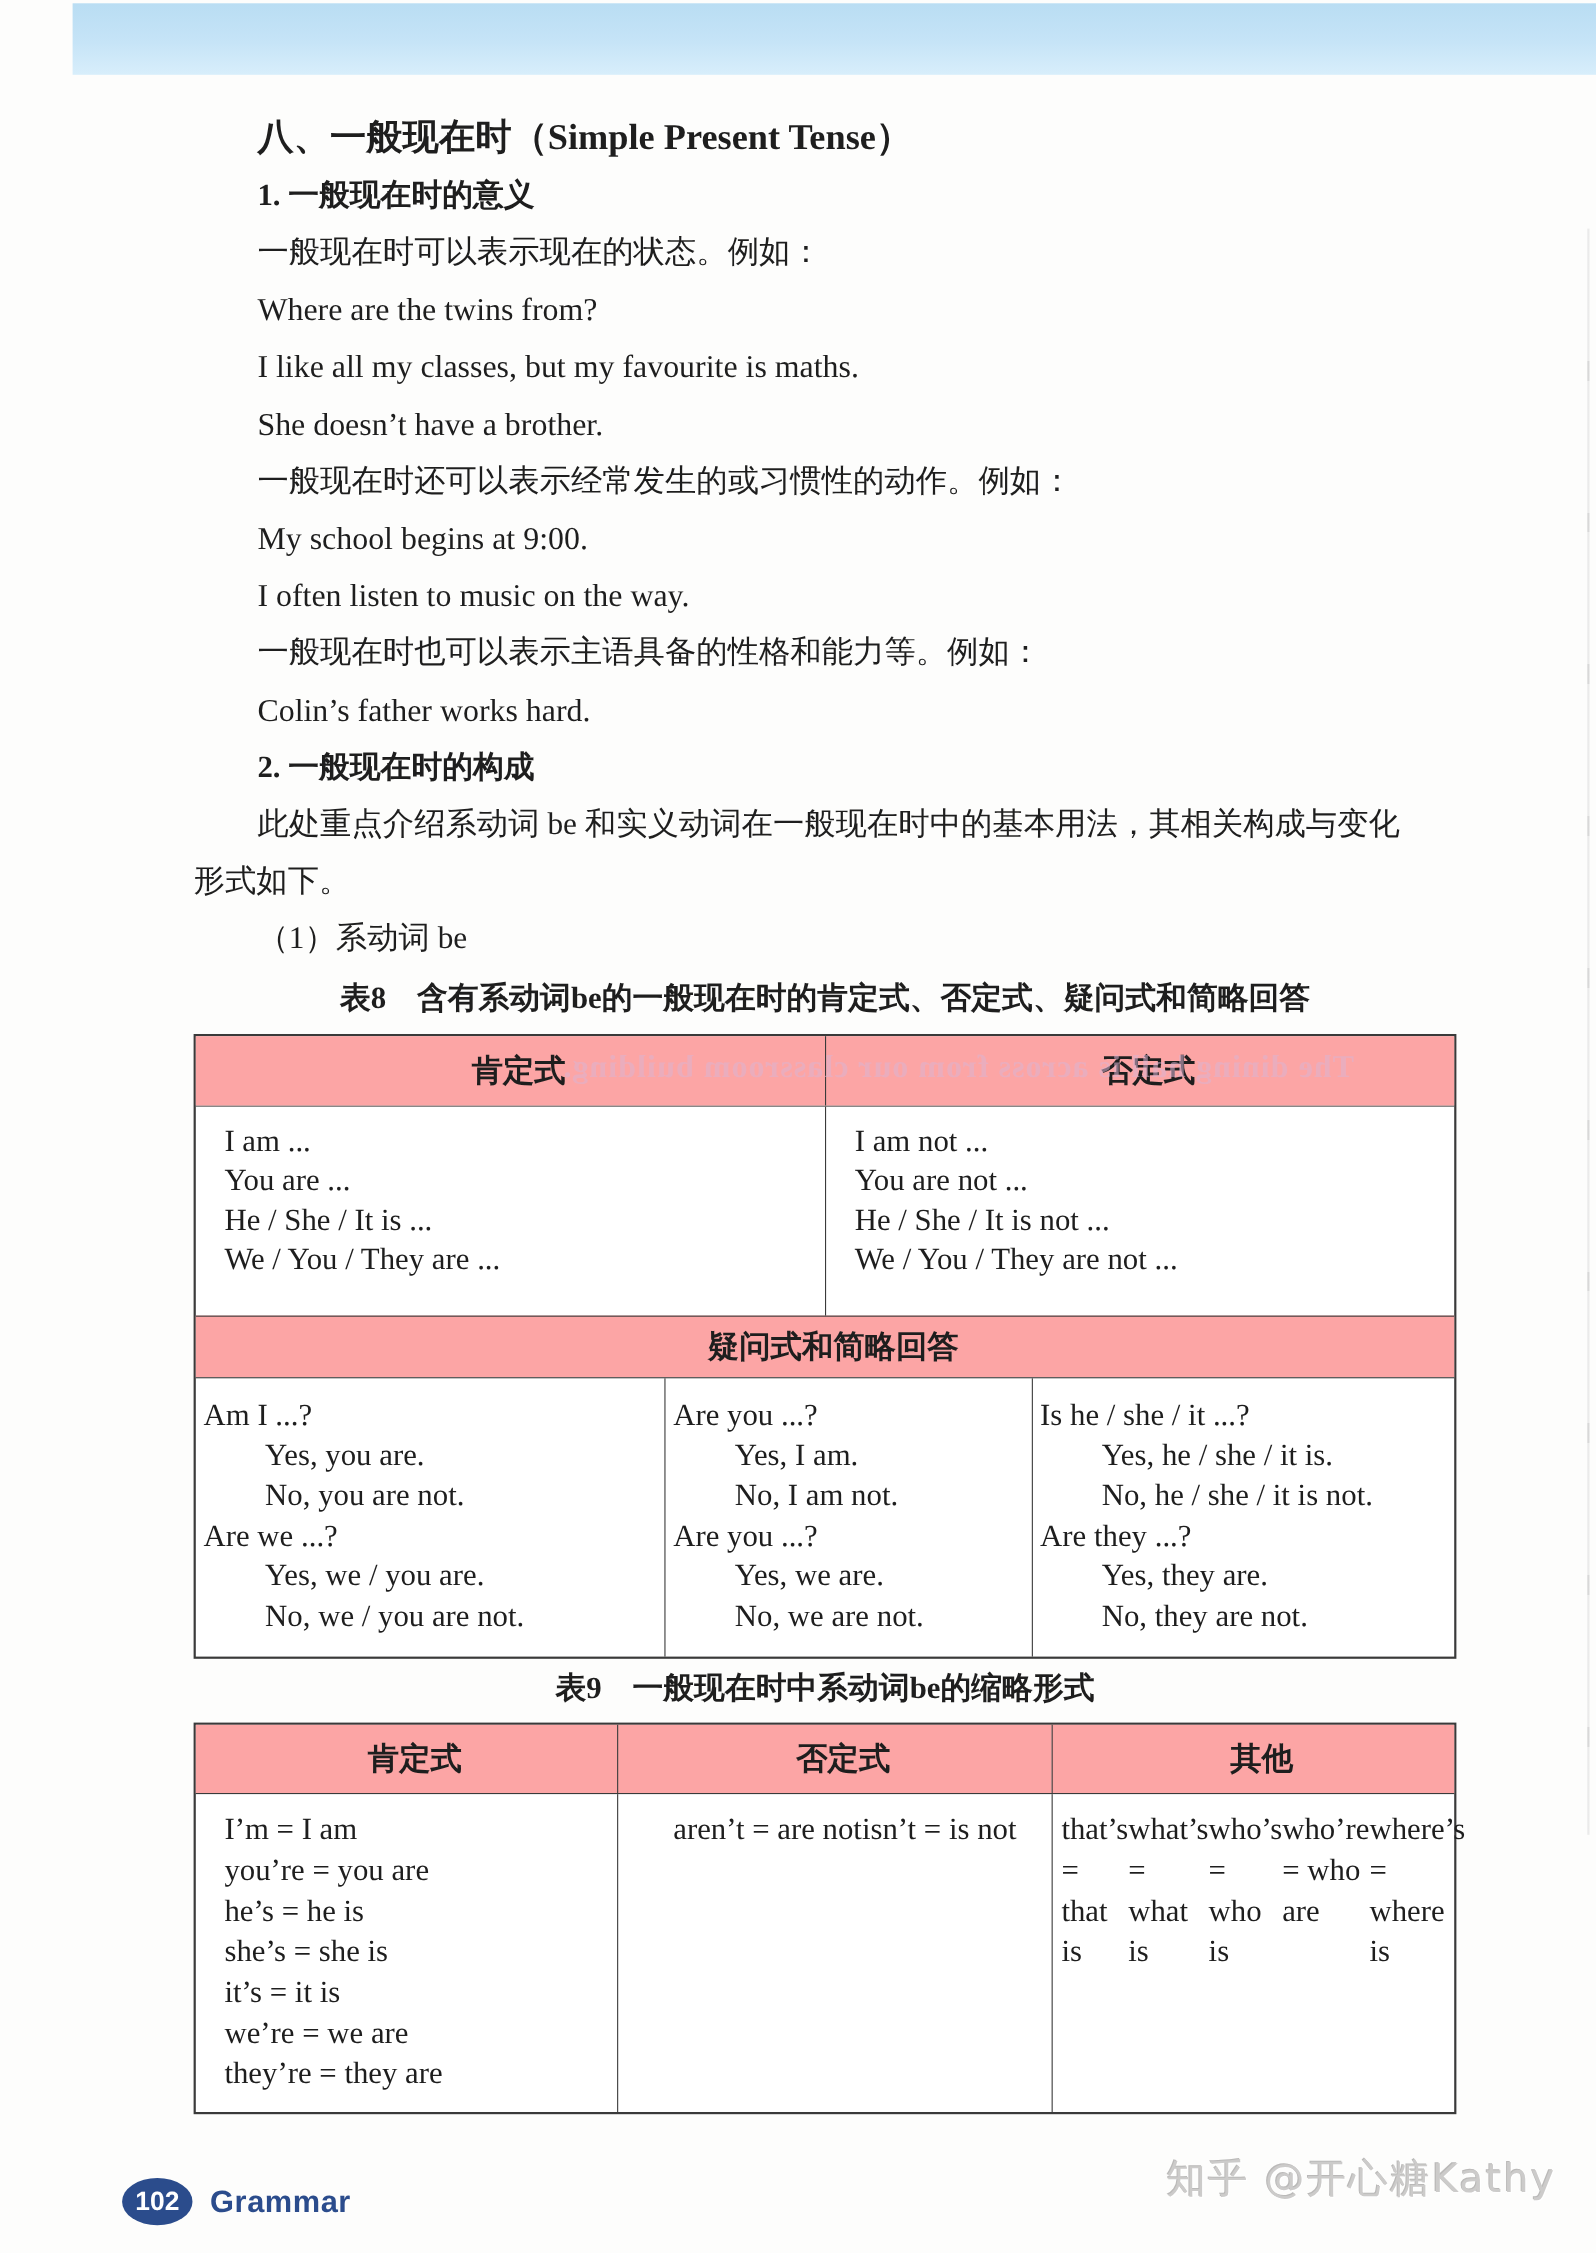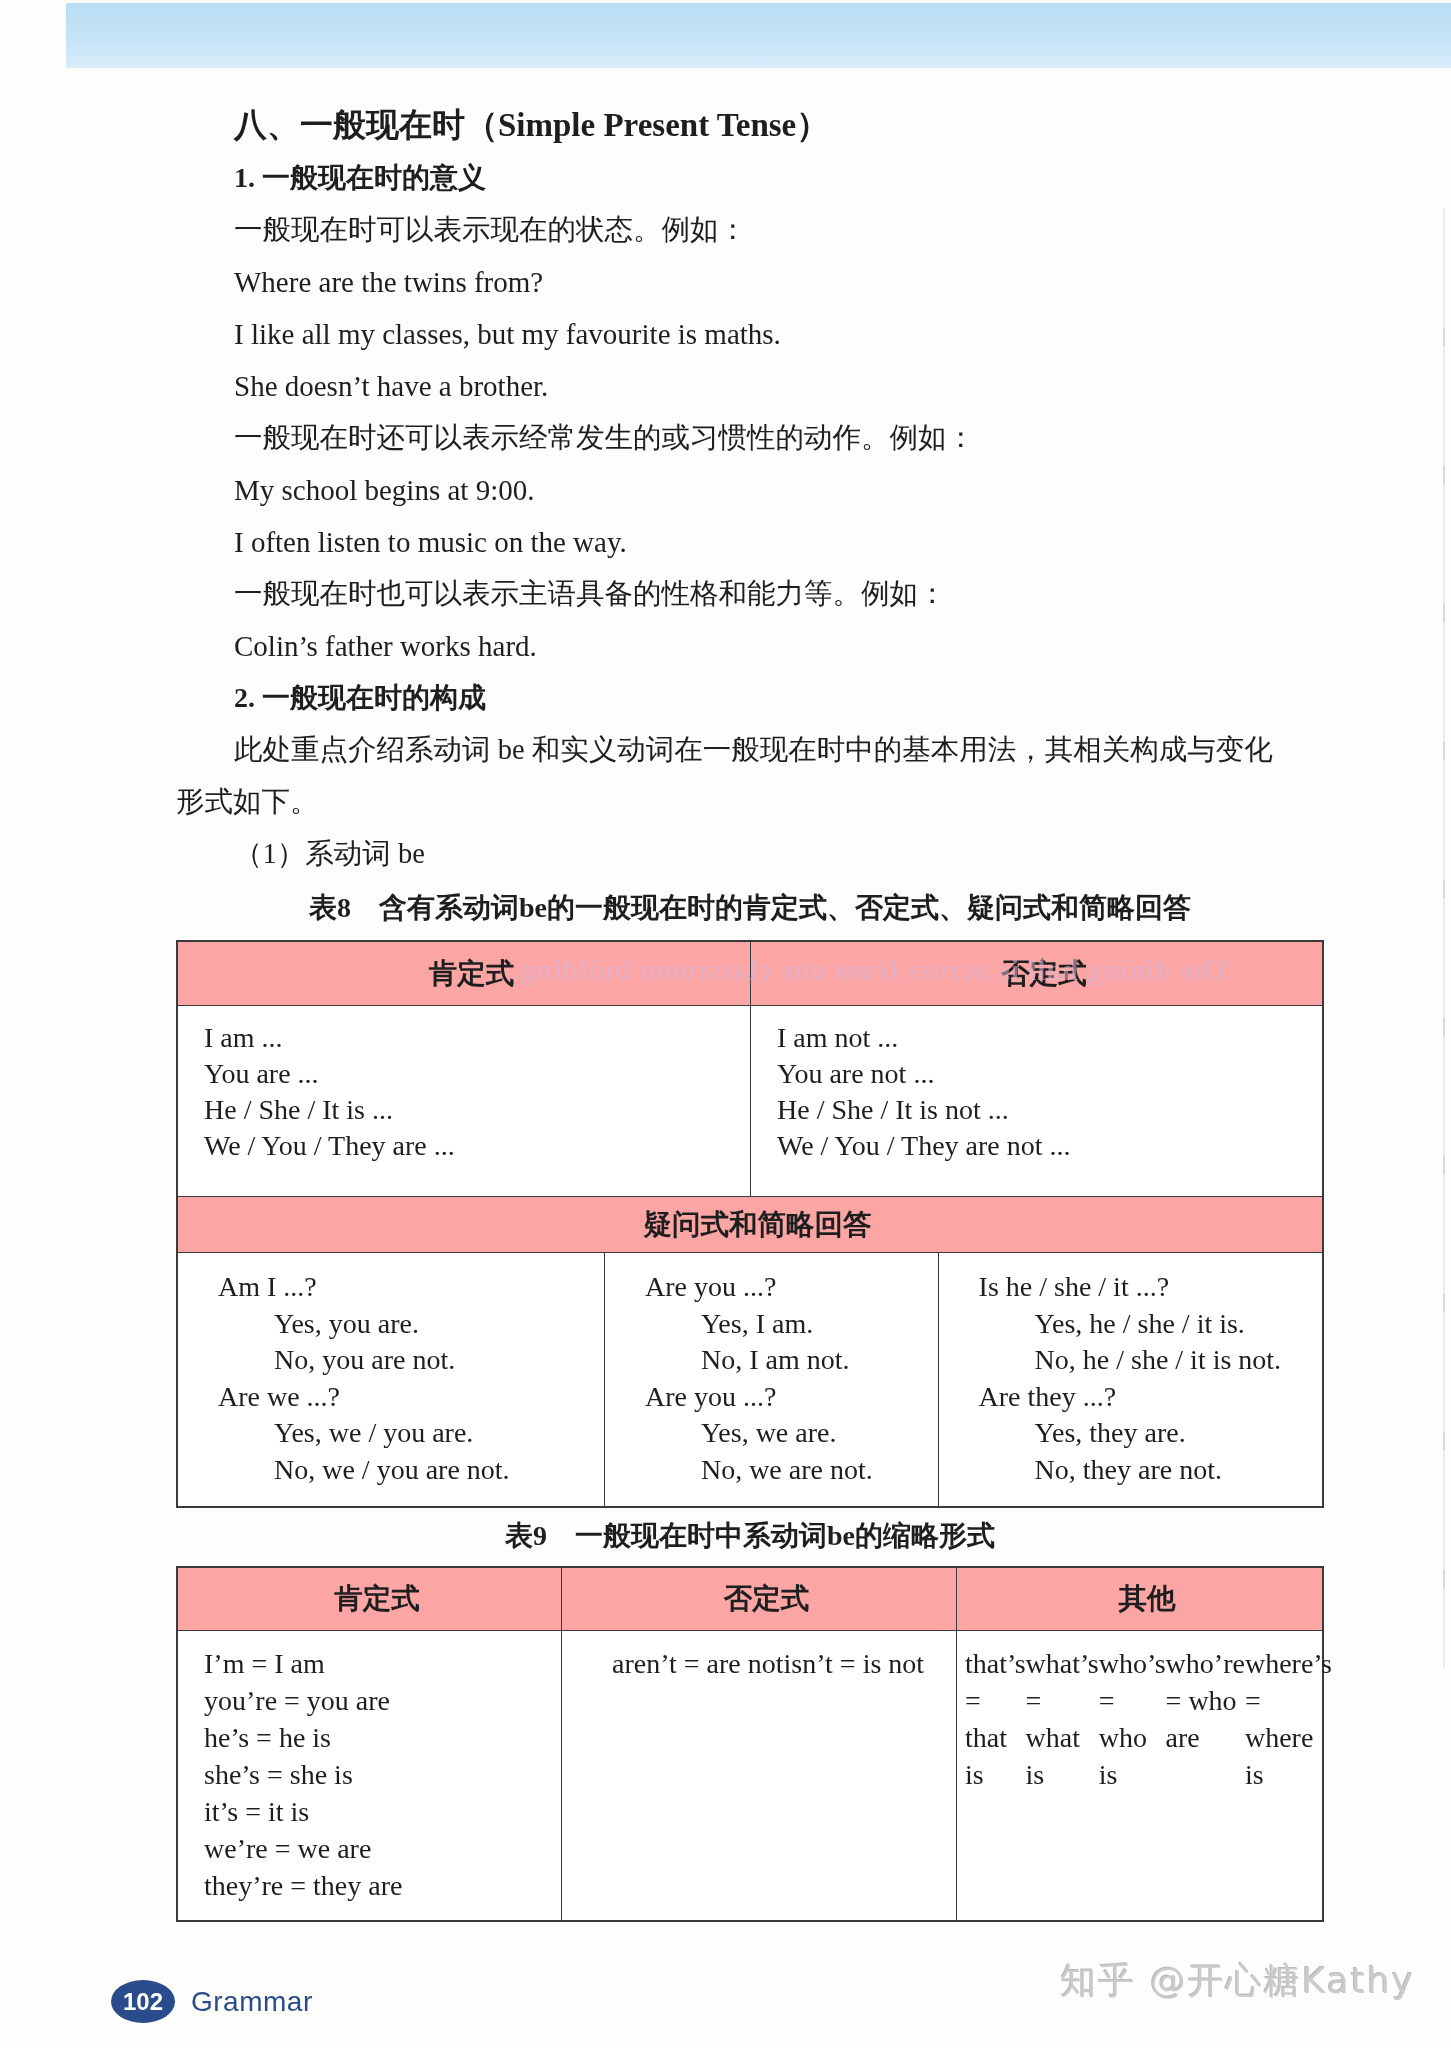--- a/index.html
+++ b/index.html
@@ -50,41 +50,41 @@
   }
   .c-half{width:50%;}
   .th8{height:63px;}
   .formcell{
     padding:14px 8px 32px 26px;font-size:28px;line-height:36px;
   }
   .qhead8{height:55px;}
   .qa1{width:35.2%;}
   .qa2{width:30.1%;margin-left:36px;}
   .qa3c{width:34.7%;}
-  .qacell{padding:16px 4px 18px 40px;font-size:28px;line-height:36.5px;}
+  .qacell{padding:16px 4px 18px 7px;font-size:28px;line-height:36.5px;}
   .ans{padding-left:56px;}
   .t9wrap{margin-top:4px;}
   .t9c1{width:33.5%;}
   .t9c2{width:34.5%;}
   .t9c3{width:32%;}
   .th9{height:62px;}
   .t9cell{padding:14px 8px 16px 26px;font-size:28px;line-height:37px;}
   .vmid{display:flex;flex-direction:row;justify-content:center;}
   
   .page-badge{
     position:absolute;left:111px;top:1980px;width:64px;height:43px;
     border-radius:50%;background:#2b4c8c;color:#ffffff;
     font-family:"Liberation Sans","DejaVu Sans",sans-serif;
     font-weight:700;font-size:24px;
     display:flex;align-items:center;justify-content:center;
   }
   .footer-label{
     position:absolute;left:191px;top:1986px;
     font-family:"Liberation Sans","DejaVu Sans",sans-serif;
-    font-weight:400;font-size:28px;color:#2b4c8c;letter-spacing:.5px;
+    font-weight:700;font-size:28px;color:#2b4c8c;letter-spacing:.5px;
   }
   .watermark{
     position:absolute;right:36px;top:1957px;
     font-family:"DejaVu Sans","Liberation Sans",sans-serif;
     font-size:36px;color:#cccbca;letter-spacing:2px;white-space:nowrap;
     text-shadow:-1px -1px 0 #bab9b8,1px 1px 0 #ffffff;
   }
 </style>
 </head>
 <body>

